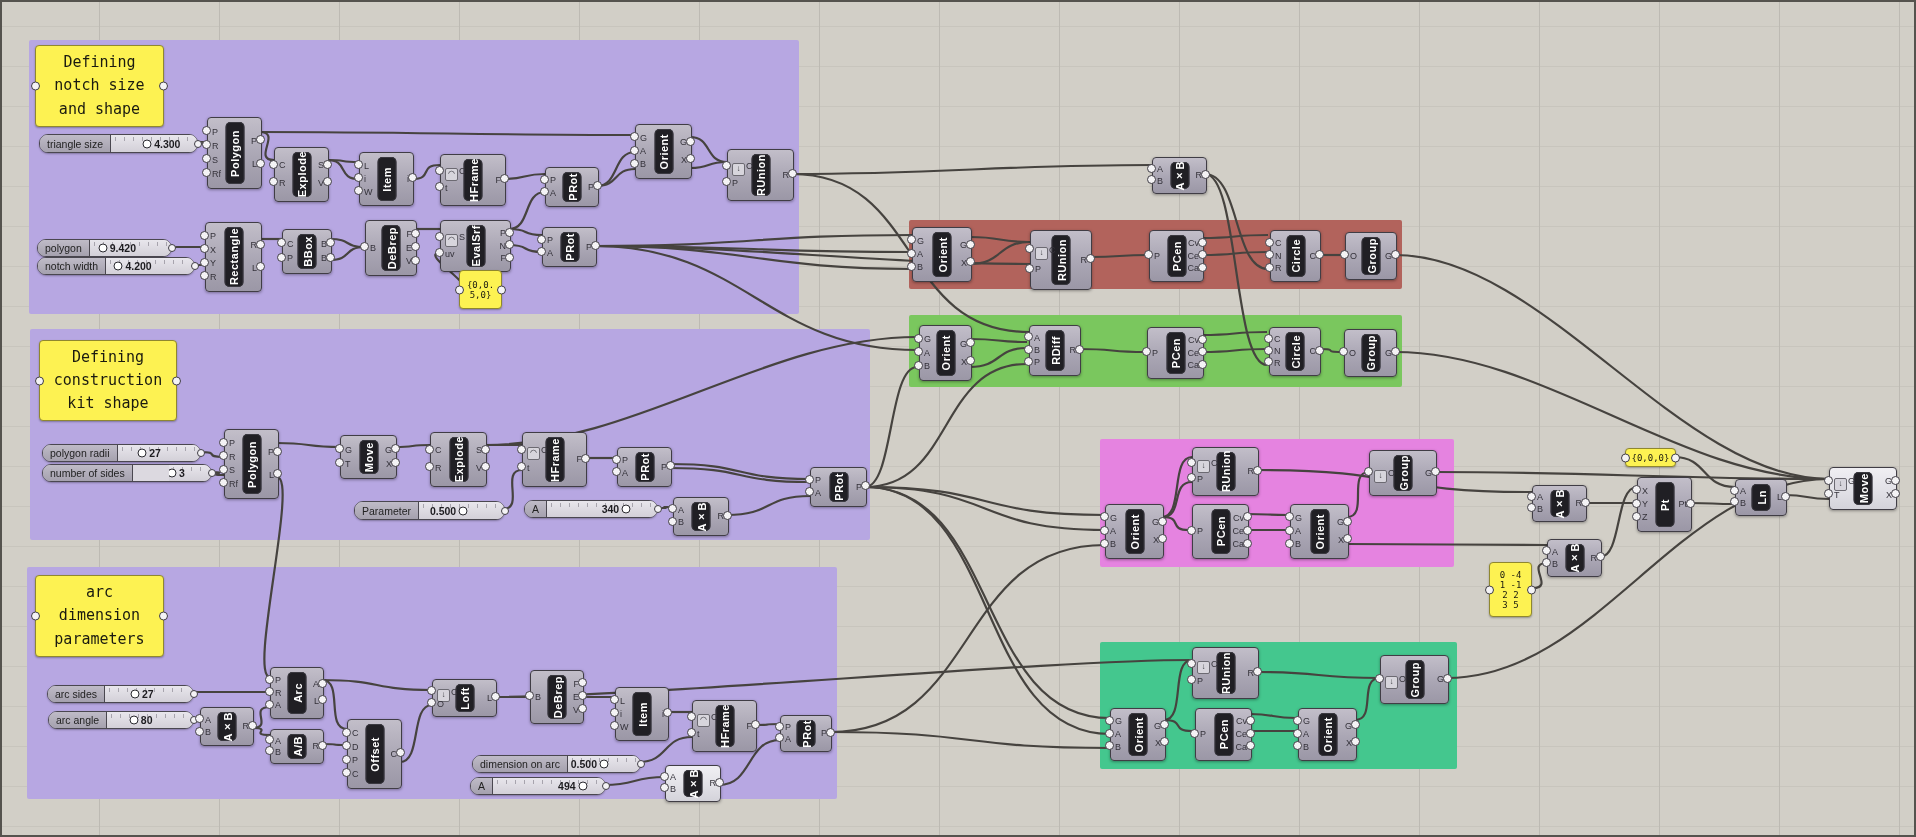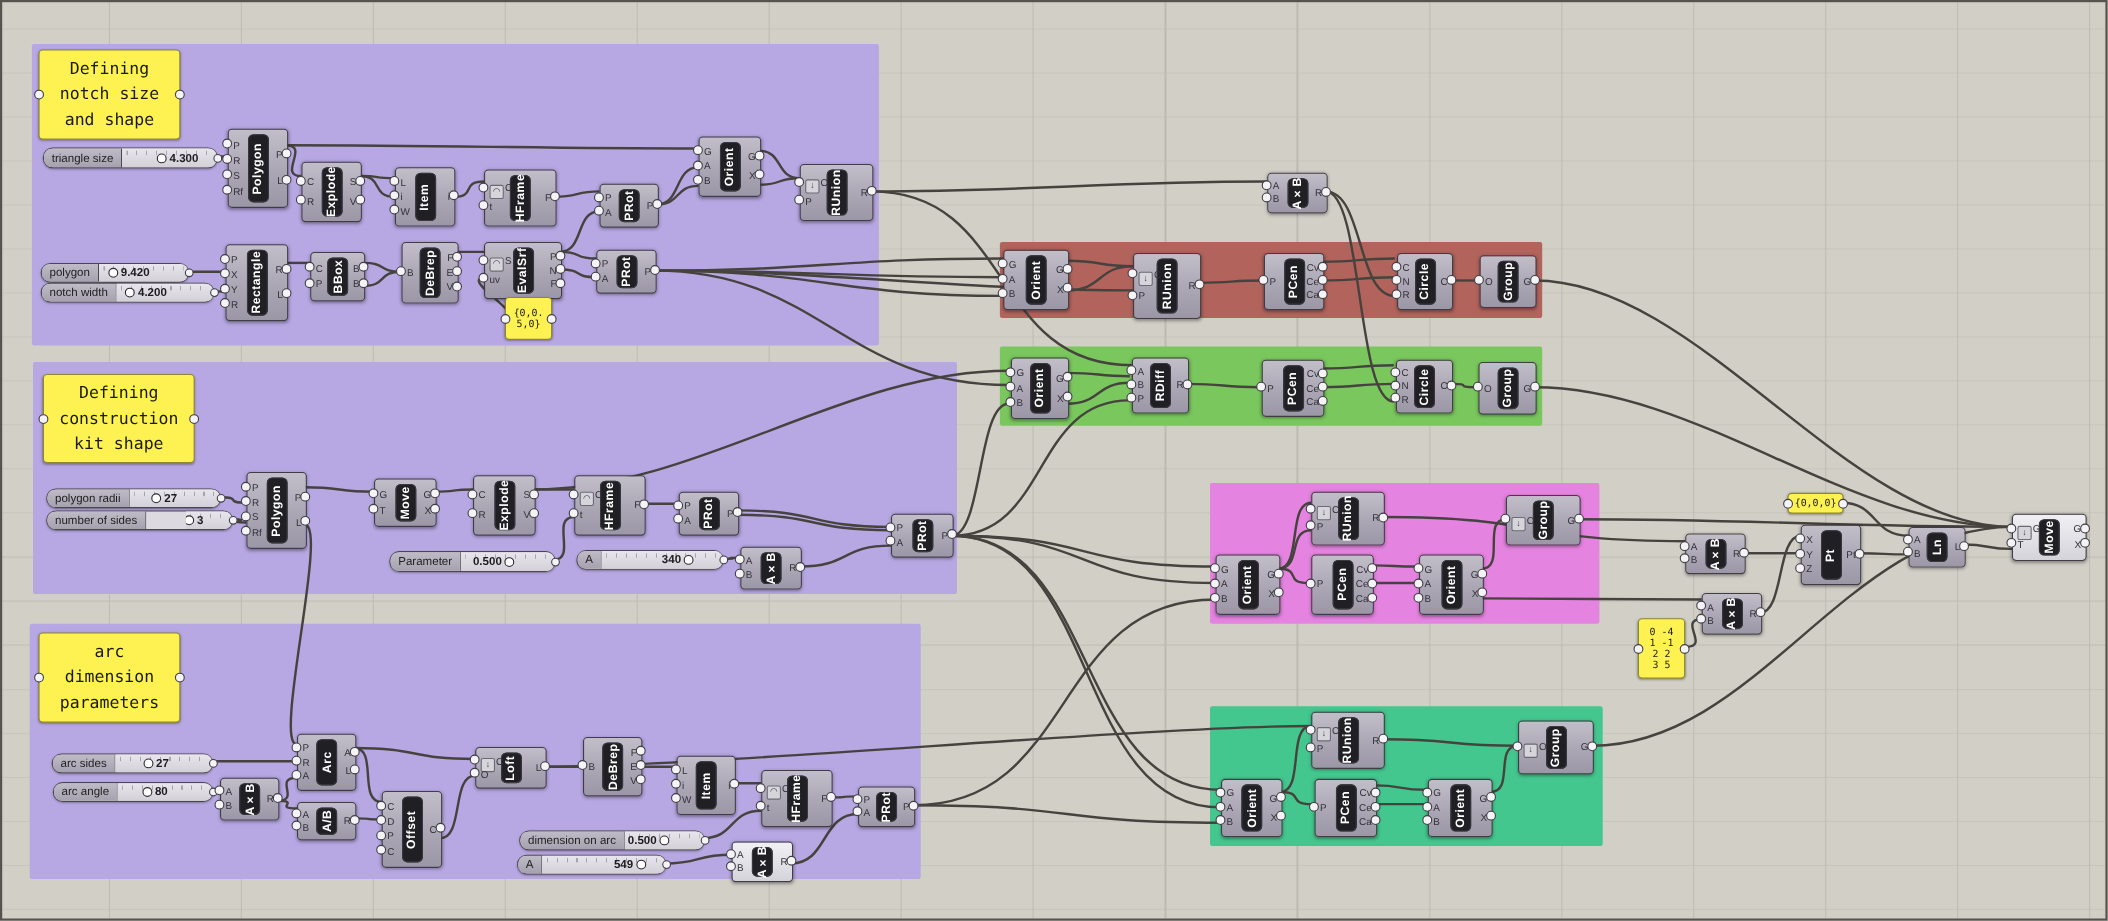--- a/index.html
+++ b/index.html
@@ -942,21 +942,21 @@
         <div class="knob" style="left: 50%;"></div>
         <div class="val" style="right: 50%; margin-right: 7px;">0.500</div>
       </div>
       <div class="nub"></div>
     </div>
     <div class="slider" style="left: 468px; top: 775px; width: 134px; height: 16px;">
       <div class="name">A</div>
       <div class="track">
         <div class="ticks"></div>
         <div class="knob" style="left: 80%;"></div>
-        <div class="val" style="right: 20%; margin-right: 7px;">549</div>
+        <div class="val" style="right: 20%; margin-right: 7px;">494</div>
       </div>
       <div class="nub"></div>
     </div>
     <div class="panel" style="left: 33px; top: 43px; width: 127px; height: 80px; font-size: 15px;">
       <pre style="line-height: 1.55;">Defining
 notch size
 and shape</pre>
       <div class="nubL"></div>
       <div class="nubR"></div>
     </div>

